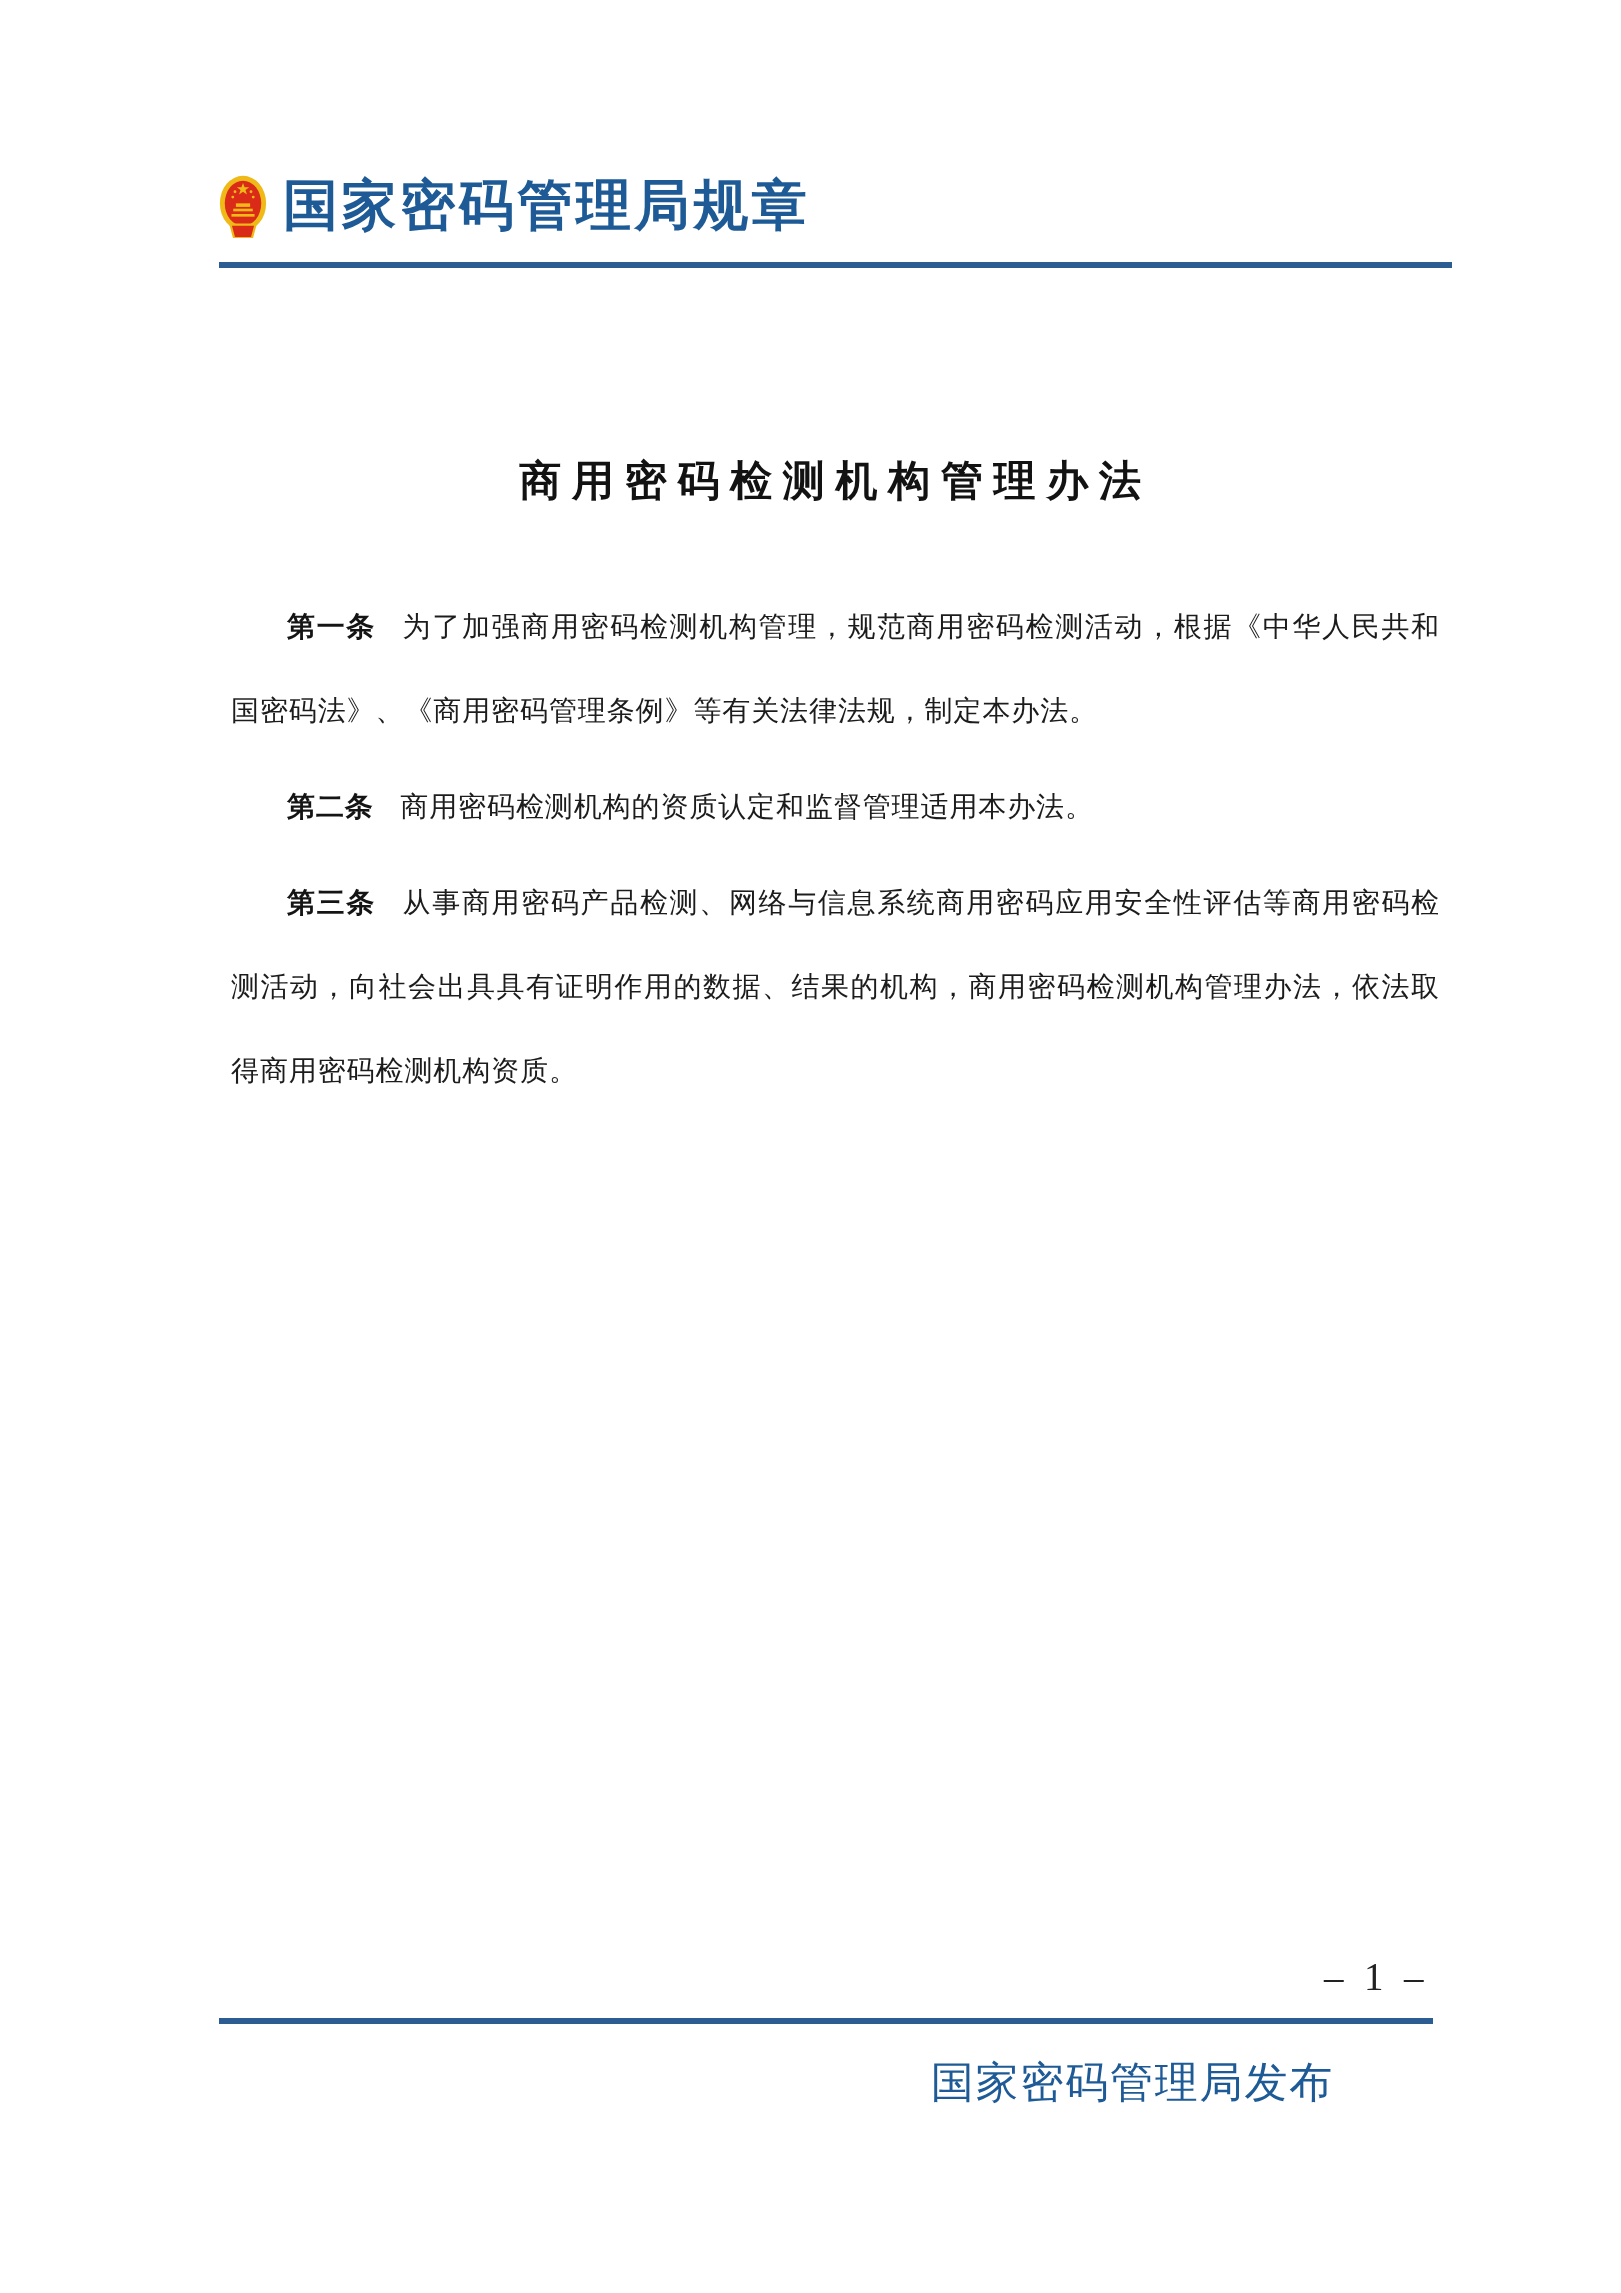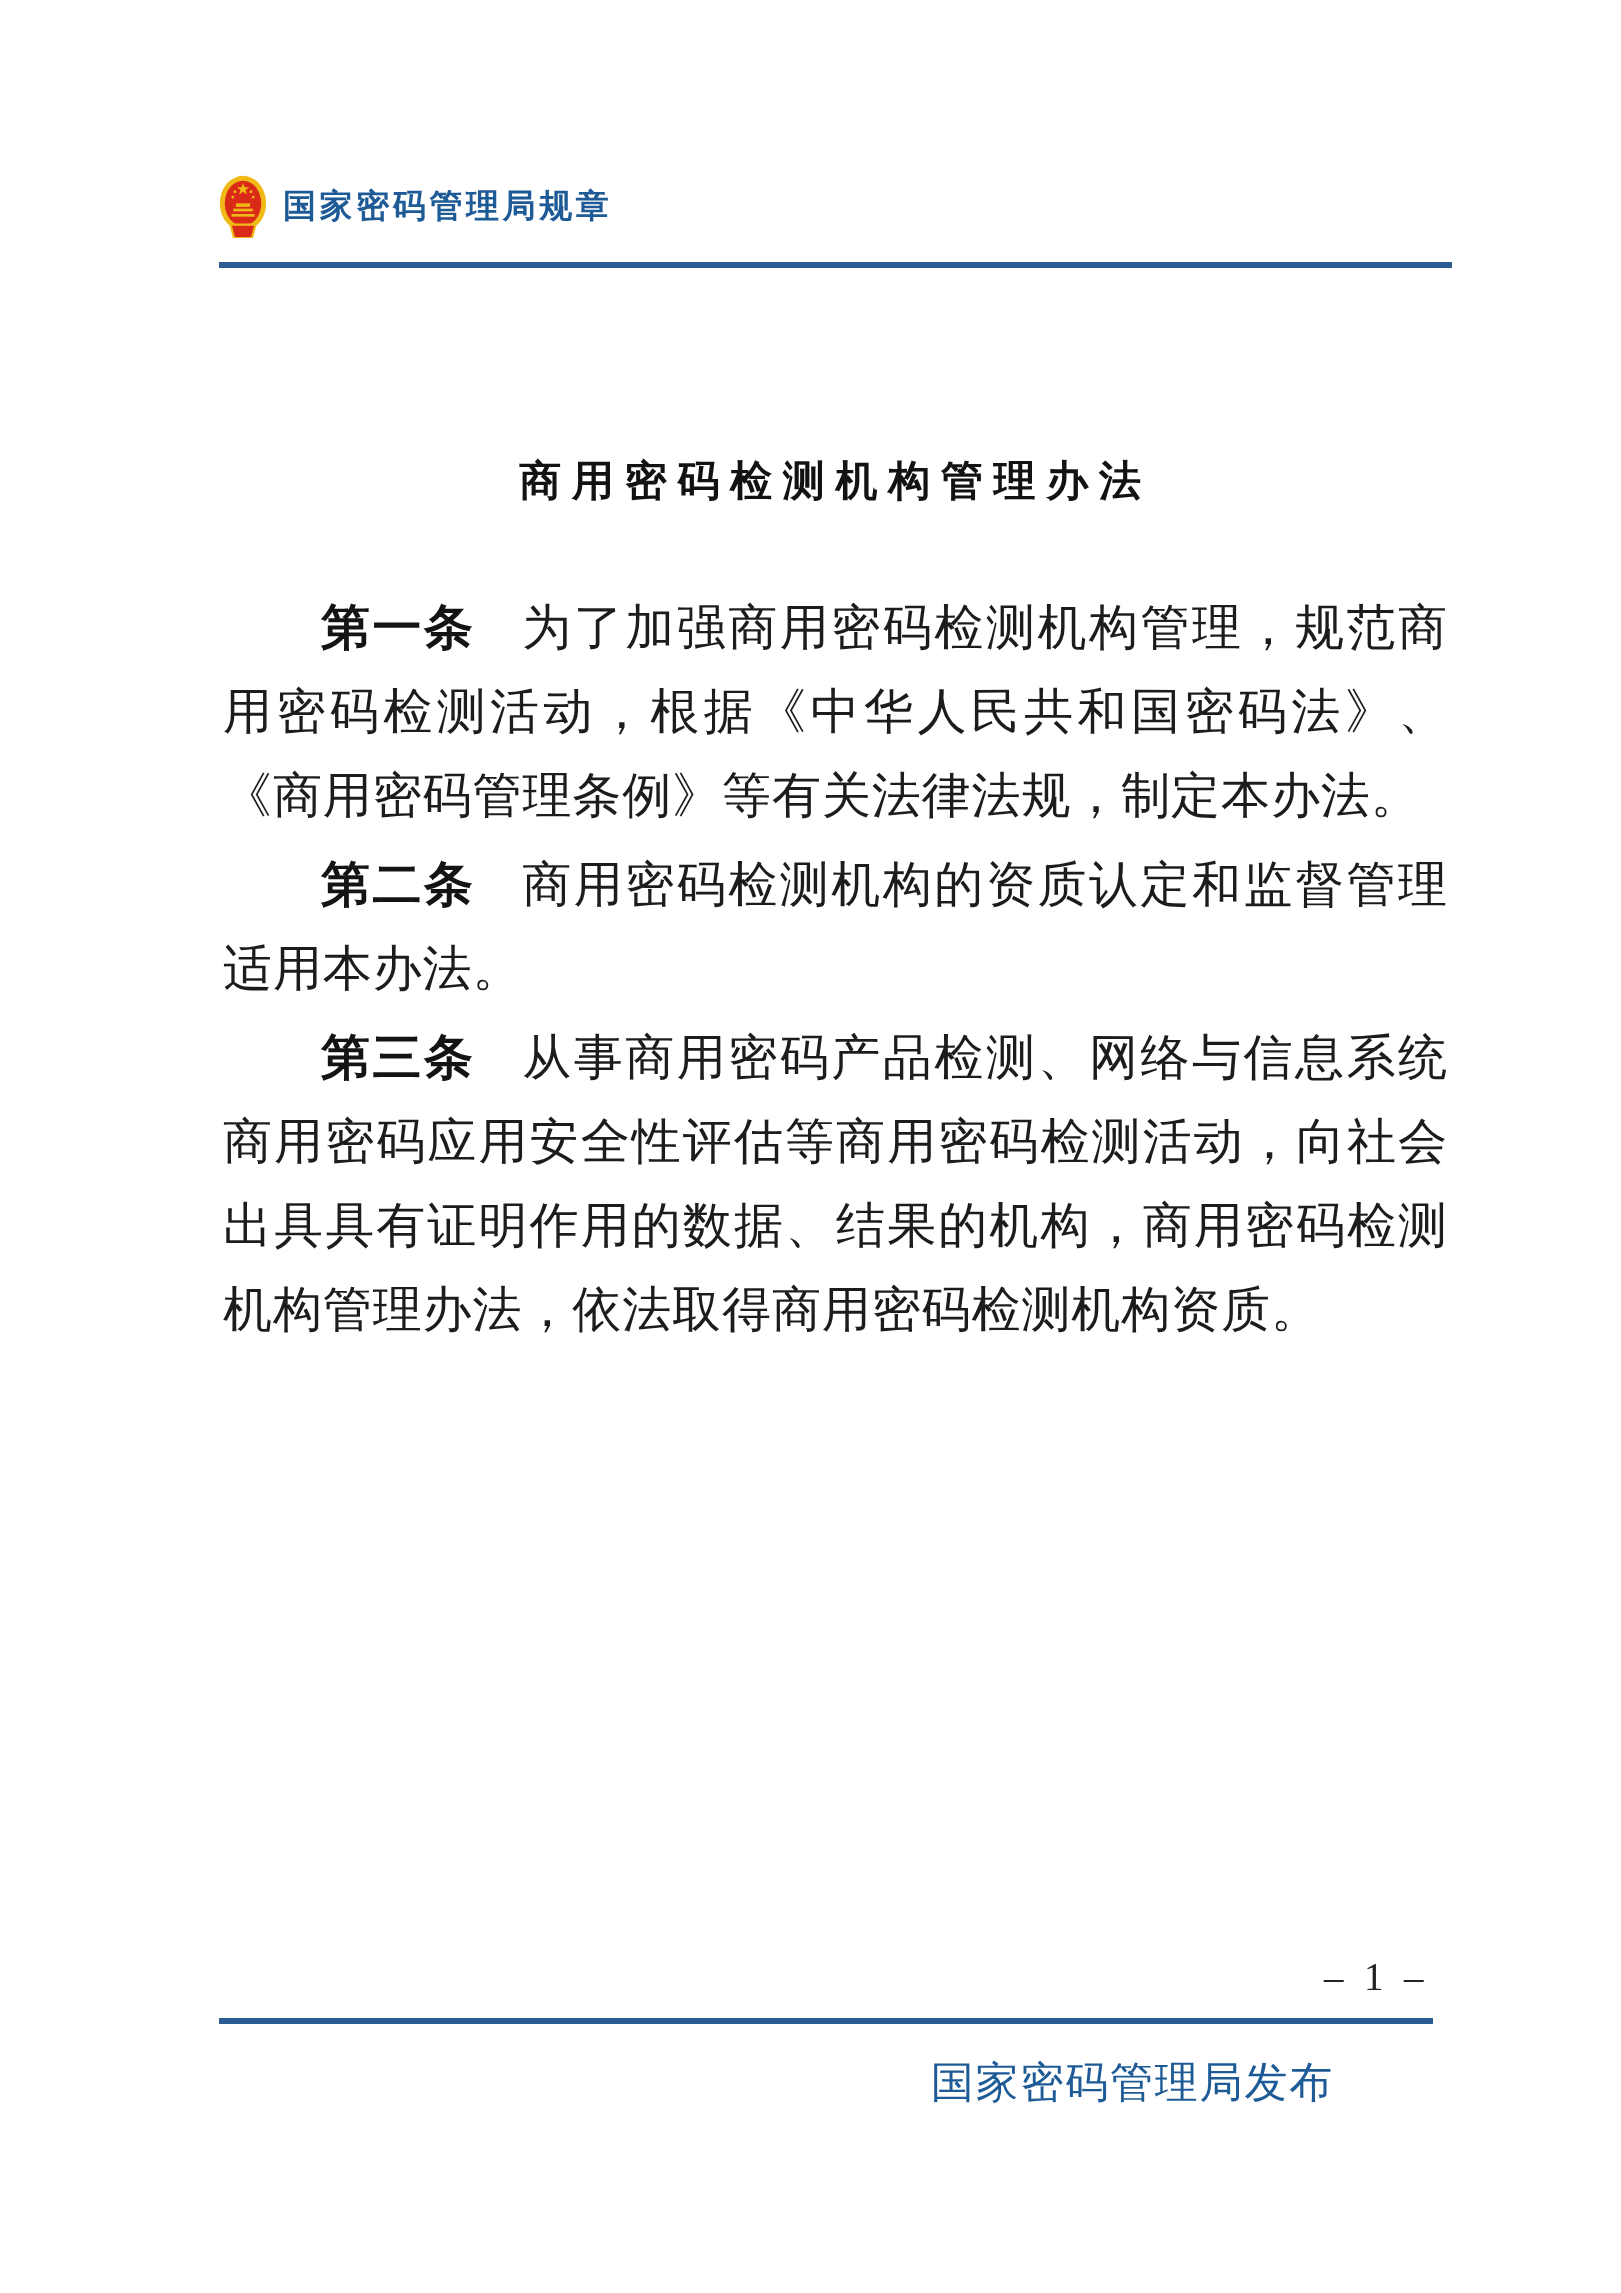--- a/index.html
+++ b/index.html
@@ -11,21 +11,21 @@
     color:var(--ink,#1f1f1f);
     overflow:hidden;
   }
   
   .hdr{
     position:absolute;left:219px;top:174px;
     display:flex;align-items:center;gap:16px;
   }
   .emblem{width:48px;height:64px;flex:0 0 auto;}
   .agency{
-    font-size:33px;font-weight:bold;letter-spacing:3.6px;
+    font-size:55px;font-weight:bold;letter-spacing:3.6px;
     color:var(--accent,#1e5b96);
     font-family:"Liberation Serif", serif;
     white-space:nowrap;line-height:1.1;text-align:right;
   }
   .rule{position:absolute;height:6.3px;background:var(--rule,#2b5c92);}
   .rule-top{left:219px;top:262px;width:1233px;}
   .rule-bottom{left:219px;top:2018px;width:1214px;}
   
   .content{
     position:absolute;left:219px;top:430px;width:1233px;
@@ -36,22 +36,22 @@
     letter-spacing:10.7px;text-align:center;color:#121212;
     font-family:"Liberation Serif", serif;
   }
   .doc-subtitle{
     margin:29px 0 0 0;
     font-size:41px;line-height:84px;
     text-indent:2em;text-align:justify;letter-spacing:0.9px;
     color:#1c1c1c;
   }
   .articles p{
-    margin:4px;
-    font-size:49px;line-height:84px;
+    margin:12px;
+    font-size:28px;line-height:84px;
     text-indent:2em;text-align:justify;letter-spacing:0.9px;
     color:#1c1c1c;
   }
   .articles p:first-child{margin-top:74px;}
   .art-label{
     font-weight:bold;
     font-family:"Liberation Sans", sans-serif;
     margin-right:.95em;
     color:#141414;
   }

